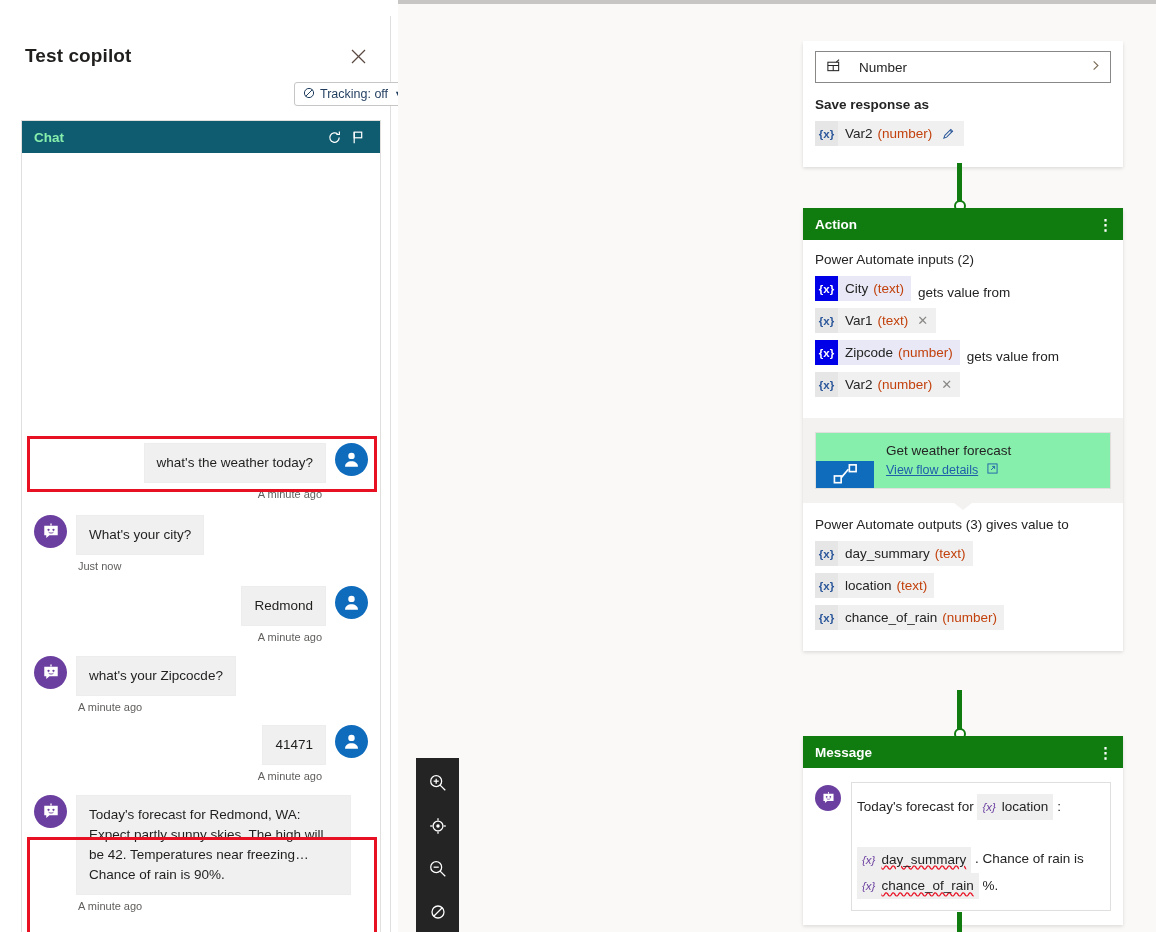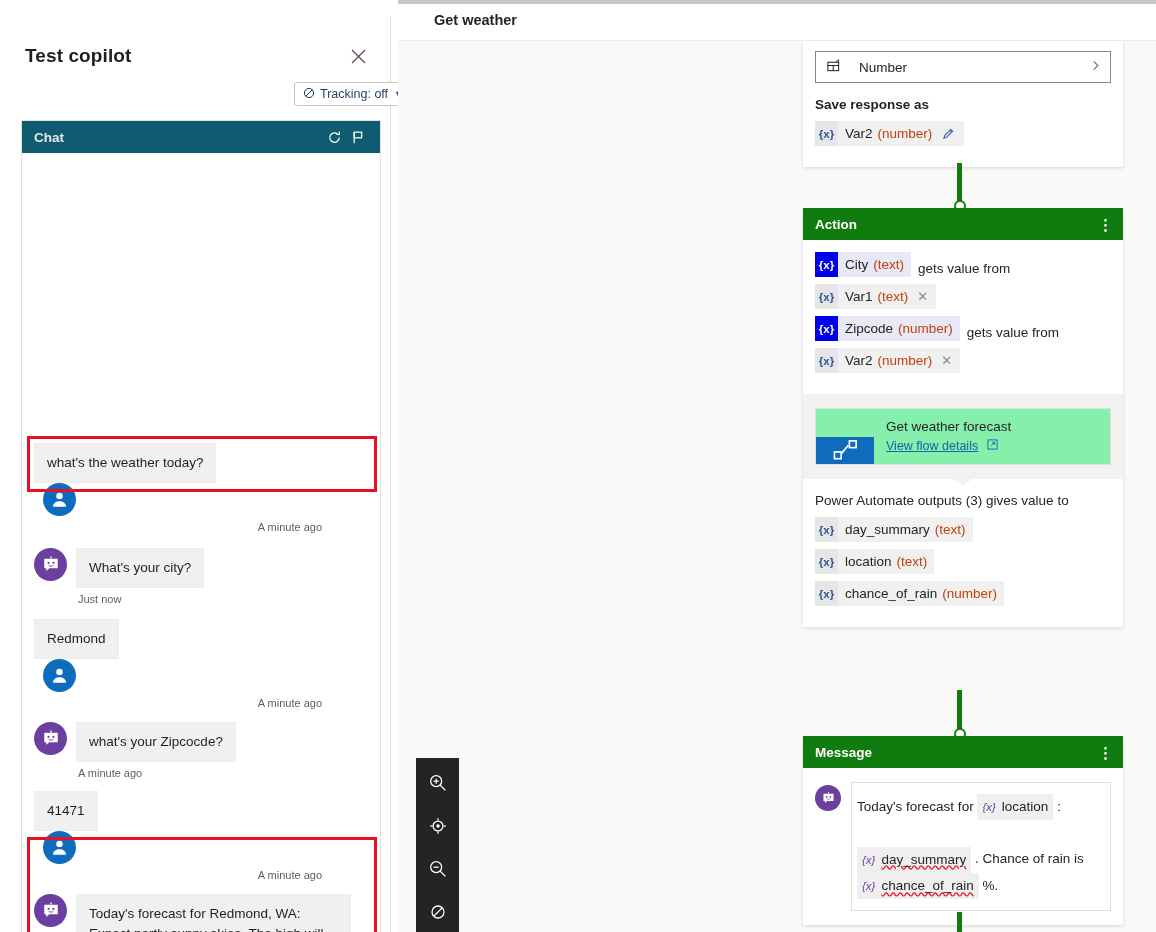--- a/index.html
+++ b/index.html
@@ -46,29 +46,29 @@
     line-height:20px;
   }
 
   
   #chat-window{
     position:absolute; left:21px; top:104px; width:360px; height:820px;
     border:1px solid #e1dfdd; background:#ffffff; overflow:hidden;
   }
   #chat-header{
     height:32px; background:#0f5b70; display:flex; align-items:center;
-    padding:0 10px 0 12px; color:#e5e5e5;
+    padding:0 10px 0 12px; color:#86efac;
   }
   #chat-header .title{ font-size:13.5px; font-weight:600; flex:1; }
   #chat-header .hicon{ width:24px; height:24px; display:flex;align-items:center;justify-content:center; cursor:pointer;}
 
   #chat-body{ position:relative; height:788px; }
 
   .msg-row{ display:flex; align-items:flex-start; padding:0 12px; }
-  .msg-row.user{ justify-content:center;flex-direction:column; }
+  .msg-row.user{ justify-content:flex-end; }
   .bubble{
     background:#f0f0f0; border:1px solid #ededed;
     padding:9px 12px; font-size:13.5px; line-height:20px; color:#201f1e;
     max-width:258px;
   }
   .avatar{
     width:33px; height:33px; border-radius:50%;
     display:flex;align-items:center;justify-content:center;
     flex:0 0 33px;
   }
@@ -314,23 +314,20 @@
 
       <div class="hl-box" style="top:283px;height:56px"></div>
       <div class="hl-box" style="top:684px;height:103px"></div>
     </div>
   </div>
 </div>
 
 <div id="canvas-area">
   <div id="top-strip"></div>
 
-  <div id="canvas-header">
-    <span class="t">Get weather</span>
-  </div>
 
   <div id="zoom-toolbar">
     <div class="zbtn">
       <svg width="20" height="20" viewBox="0 0 22 22" fill="none" stroke="#ffffff" stroke-width="1.4">
         <circle cx="9" cy="9" r="6"></circle>
           <line x1="13.3" y1="13.3" x2="19" y2="19"></line>
         <line x1="6.2" y1="9" x2="11.8" y2="9"></line>
           <line x1="9" y1="6.2" x2="9" y2="11.8"></line>
       </svg>
     </div>
@@ -394,20 +391,21 @@
 
   <div class="conn" style="top:163px;height:47px"></div>
   <div class="conn-dot" style="top:200px"></div>
 
   <div class="node" style="top:208px">
     <div class="node-head">
       <span>Action</span>
       <span class="kebab">⋮</span>
     </div>
     <div class="node-body">
+      <div class="sect-label">Power Automate inputs (2)</div>
 
       <div class="row-inline">
         <span class="chip param">
           <span class="xb">{x}</span>
           <span class="nm">City</span>
           <span class="tp">(text)</span>
         </span>
         <span class="inline-txt">gets value from</span>
       </div>
       <div class="row-inline">

